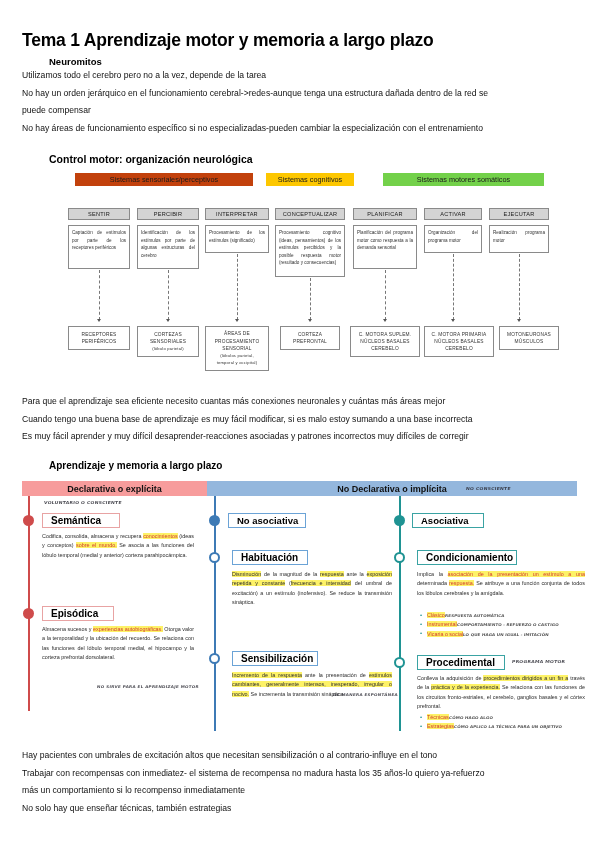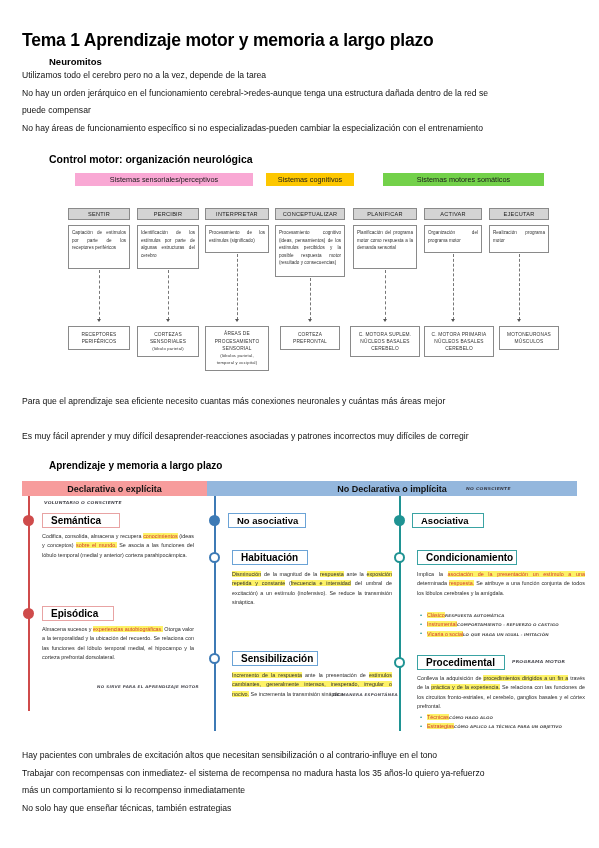--- a/index.html
+++ b/index.html
@@ -44,21 +44,21 @@
   .cm-band {
     position: absolute;
     height: 13px;
     font-size: 7.3px;
     display: flex;
     align-items: center;
     justify-content: center;
     color: #1a1a1a;
     white-space: nowrap;
   }
-  .band-sensorial { background: #f9a8d4; }
+  .band-sensorial { background: #c2410c; }
   .band-cognitivo { background: #fdc700; }
   .band-motor     { background: #73d14a; }
 
   .cm-head {
     position: absolute;
     height: 12px;
     background: #d4d4d4;
     border: 1px solid #8a8a8a;
     font-size: 5.6px;
     letter-spacing: 0.25px;
@@ -277,20 +277,21 @@
     <span>C. MOTORA PRIMARIA</span>
     <span>NÚCLEOS BASALES</span>
     <span>CEREBELO</span>
   </div>
   <div class="cm-bottom" style="left:499px; top:326px; width:60px; height:24px;">
     <span>MOTONEURONAS</span>
     <span>MÚSCULOS</span>
   </div>
 
   <div class="body-line" style="left:22px; top:396px;">Para que el aprendizaje sea eficiente necesito cuantas más conexiones neuronales y cuántas más áreas mejor</div>
+  <div class="body-line" style="left:22px; top:414px;">Cuando tengo una buena base de aprendizaje es muy fácil modificar, si es malo estoy sumando a una base incorrecta</div>
   <div class="body-line" style="left:22px; top:431px;">Es muy fácil aprender y muy difícil desaprender-reacciones asociadas y patrones incorrectos muy difíciles de corregir</div>
 
   <div class="sub-head" style="left:22px; top:460px; font-size:10px;">Aprendizaje y memoria a largo plazo</div>
 
   <div class="tree-band band-decl" style="left:22px; top:481px; width:185px;">Declarativa o explícita</div>
   <div class="tree-band band-nodecl" style="left:207px; top:481px; width:370px;">
     <span>No Declarativa o implícita</span>
   </div>
   <div class="hand" style="left:466px; top:486px;">NO CONSCIENTE</div>
   <div class="hand" style="left:44px; top:500px;">VOLUNTARIO O CONSCIENTE</div>

